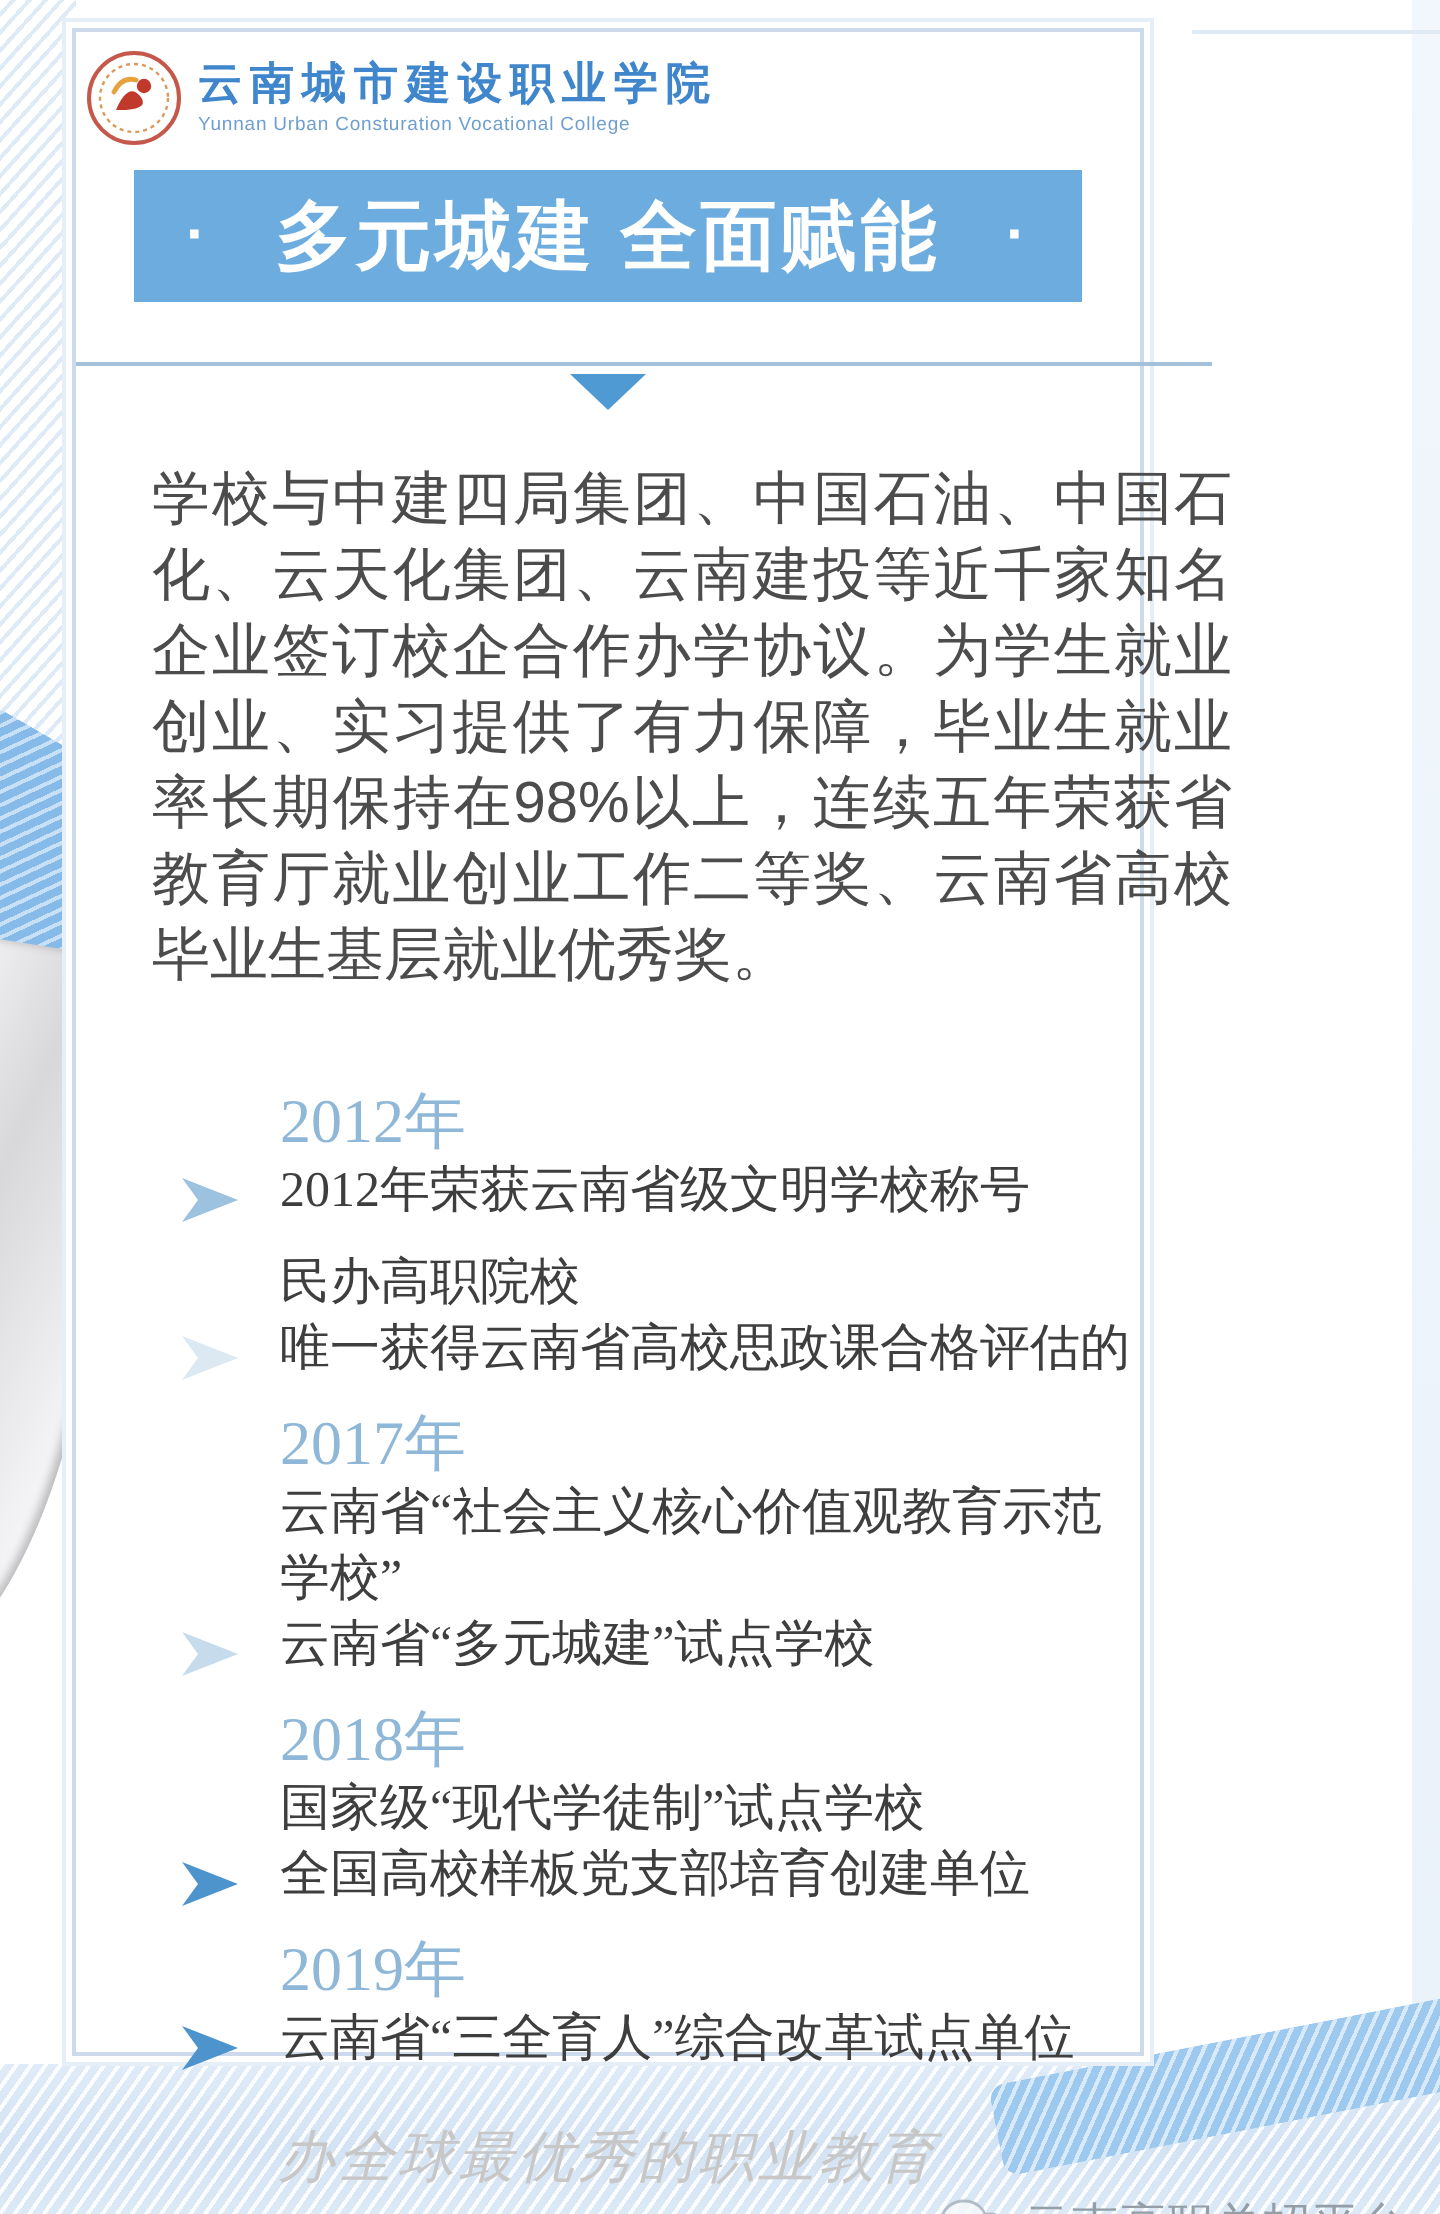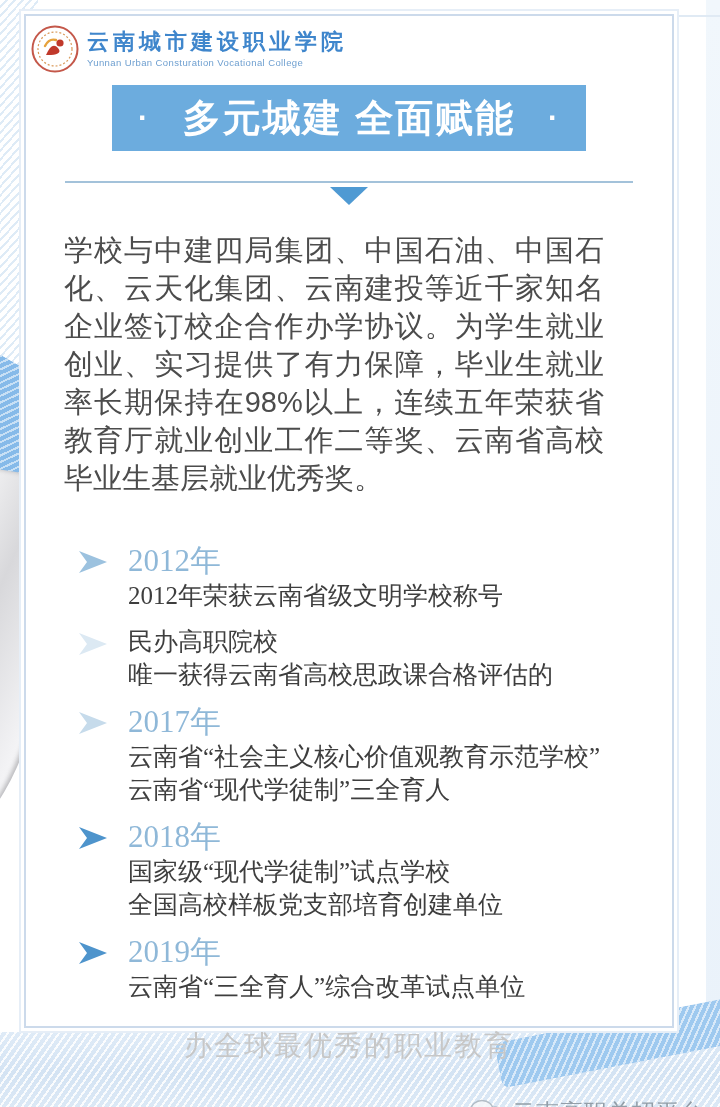--- a/index.html
+++ b/index.html
@@ -44,21 +44,21 @@
   }
   .db-swoosh {
     position:absolute; right:-36px; top:-14px; width:260px; height:46px;
     transform:rotate(-11deg); border-radius:8px;
     background:#9ec9ef;
     background-image:repeating-linear-gradient(125deg, rgba(255,255,255,.6) 0 2px, rgba(255,255,255,0) 2px 6px);
   }
 
   
   .card {
-    position:absolute; left:24px; top:14px; width:650px; height:1014px;
+    position:absolute; left:36px; top:14px; width:536px; height:1014px;
     background:#ffffff;
     border:2px solid #ccdaeb;
     box-shadow:0 0 0 3px #ffffff, 0 0 0 5px #e6eef7;
   }
 
   
   .logo-row { display:flex; align-items:center; margin:9px 0 0 5px; }
   .seal { width:48px; height:48px; flex:0 0 48px; }
   .logo-text { margin-left:8px; }
   .logo-title {
@@ -90,36 +90,36 @@
   
   .intro {
     margin:26px 36px 0 38px; width:540px;
     font-size:29px; line-height:38px; color:#4c4c4c;
     text-align:justify; text-justify:inter-ideograph;
     font-family:"Liberation Sans", sans-serif;
   }
 
   
   .timeline { margin:46px 0 0 52px; }
-  .tl-item { display:flex; align-items:flex-start; margin-bottom:13px; }
+  .tl-item { display:flex; align-items:flex-end; margin-bottom:13px; }
   .tl-arrow { width:30px; height:24px; flex:0 0 30px; margin-top:7px; }
   .tl-body { margin-left:20px; }
   .tl-year {
     font-family:"Liberation Serif", serif;
     font-size:31px; color:#8fb8d8; line-height:36px;
   }
   .tl-line {
     font-family:"Liberation Serif", serif;
     font-size:25px; color:#3e3e3e; line-height:33px;
   }
 
   
   .slogan {
     margin-top:24px; text-align:center;
-    font-size:28px; letter-spacing:2px; color:#c7c7c7;
+    font-size:28px; letter-spacing:2px; color:#c7c7c7;font-style:italic;
   }
 
   
   .watermark {
     position:absolute; right:16px; top:1092px; height:40px;
     display:flex; align-items:center; gap:8px;
     color:#939ea8; font-size:23px; letter-spacing:1px;
   }
   .wm-icon { width:34px; height:30px; opacity:.85; }
 </style>
@@ -186,21 +186,21 @@
       </div>
     </div>
 
     <div class="tl-item">
       <svg class="tl-arrow" viewBox="0 0 30 24">
         <path d="M1 1 L29 12 L1 23 L9 12 Z" fill="#C6DBEB"></path>
       </svg>
       <div class="tl-body">
         <div class="tl-year">2017年</div>
         <div class="tl-line">云南省“社会主义核心价值观教育示范学校”</div>
-        <div class="tl-line">云南省“现代学徒制”三全育人</div>
+        <div class="tl-line">云南省“多元城建”试点学校</div>
       </div>
     </div>
 
     <div class="tl-item">
       <svg class="tl-arrow" viewBox="0 0 30 24">
         <path d="M1 1 L29 12 L1 23 L9 12 Z" fill="#4E94CC"></path>
       </svg>
       <div class="tl-body">
         <div class="tl-year">2018年</div>
         <div class="tl-line">国家级“现代学徒制”试点学校</div>

